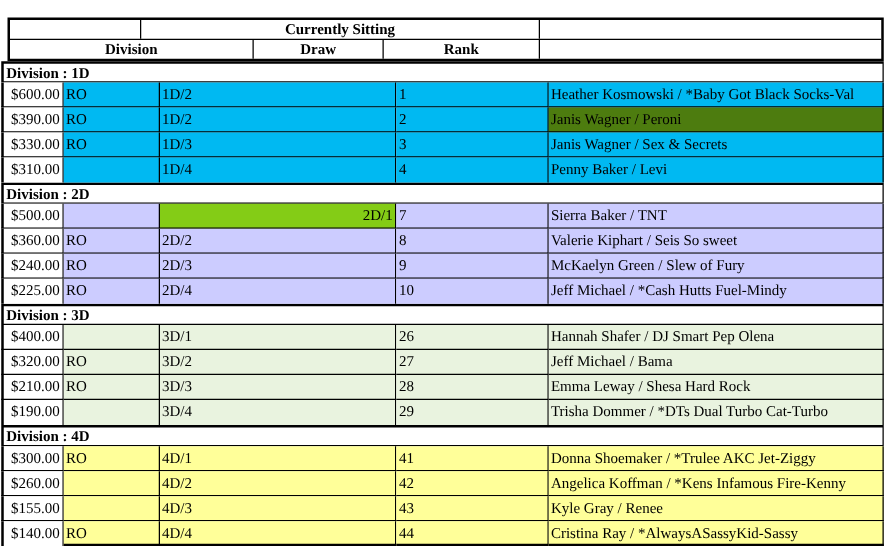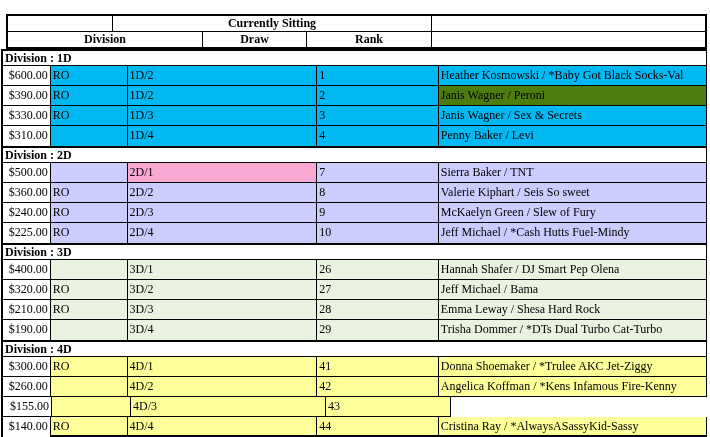--- a/index.html
+++ b/index.html
@@ -105,21 +105,21 @@
   </div>
 </div>
   </div>
 
   <div class="sec">
     <div class="divrow">Division : 2D</div>
     <div class="rows">
   <div class="drow">
     <div class="c money">$500.00</div>
     <div class="c ro" style="background: rgb(204, 204, 255);"></div>
-    <div class="c div" style="background: #f9a8d4;">2D/1</div>
+    <div class="c div" style="background: #84cc16; text-align: right;">2D/1</div>
     <div class="c rank" style="background: rgb(204, 204, 255);">7</div>
     <div class="c name" style="background: rgb(204, 204, 255);">Sierra Baker / TNT</div>
   </div>
 
   <div class="drow">
     <div class="c money">$360.00</div>
     <div class="c ro" style="background: rgb(204, 204, 255);">RO</div>
     <div class="c div" style="background: rgb(204, 204, 255);">2D/2</div>
     <div class="c rank" style="background: rgb(204, 204, 255);">8</div>
     <div class="c name" style="background: rgb(204, 204, 255);">Valerie Kiphart / Seis So sweet</div>
@@ -197,20 +197,21 @@
     <div class="c div" style="background: rgb(255, 255, 153);">4D/2</div>
     <div class="c rank" style="background: rgb(255, 255, 153);">42</div>
     <div class="c name" style="background: rgb(255, 255, 153);">Angelica Koffman / *Kens Infamous Fire-Kenny</div>
   </div>
 
   <div class="drow">
     <div class="c money">$155.00</div>
     <div class="c ro" style="background: rgb(255, 255, 153);"></div>
     <div class="c div" style="background: rgb(255, 255, 153);">4D/3</div>
     <div class="c rank" style="background: rgb(255, 255, 153);">43</div>
+    <div class="c name" style="background: rgb(255, 255, 153);">Kyle Gray / Renee</div>
   </div>
 
   <div class="drow">
     <div class="c money">$140.00</div>
     <div class="c ro" style="background: rgb(255, 255, 153);">RO</div>
     <div class="c div" style="background: rgb(255, 255, 153);">4D/4</div>
     <div class="c rank" style="background: rgb(255, 255, 153);">44</div>
     <div class="c name" style="background: rgb(255, 255, 153);">Cristina Ray / *AlwaysASassyKid-Sassy</div>
   </div>
 </div>

